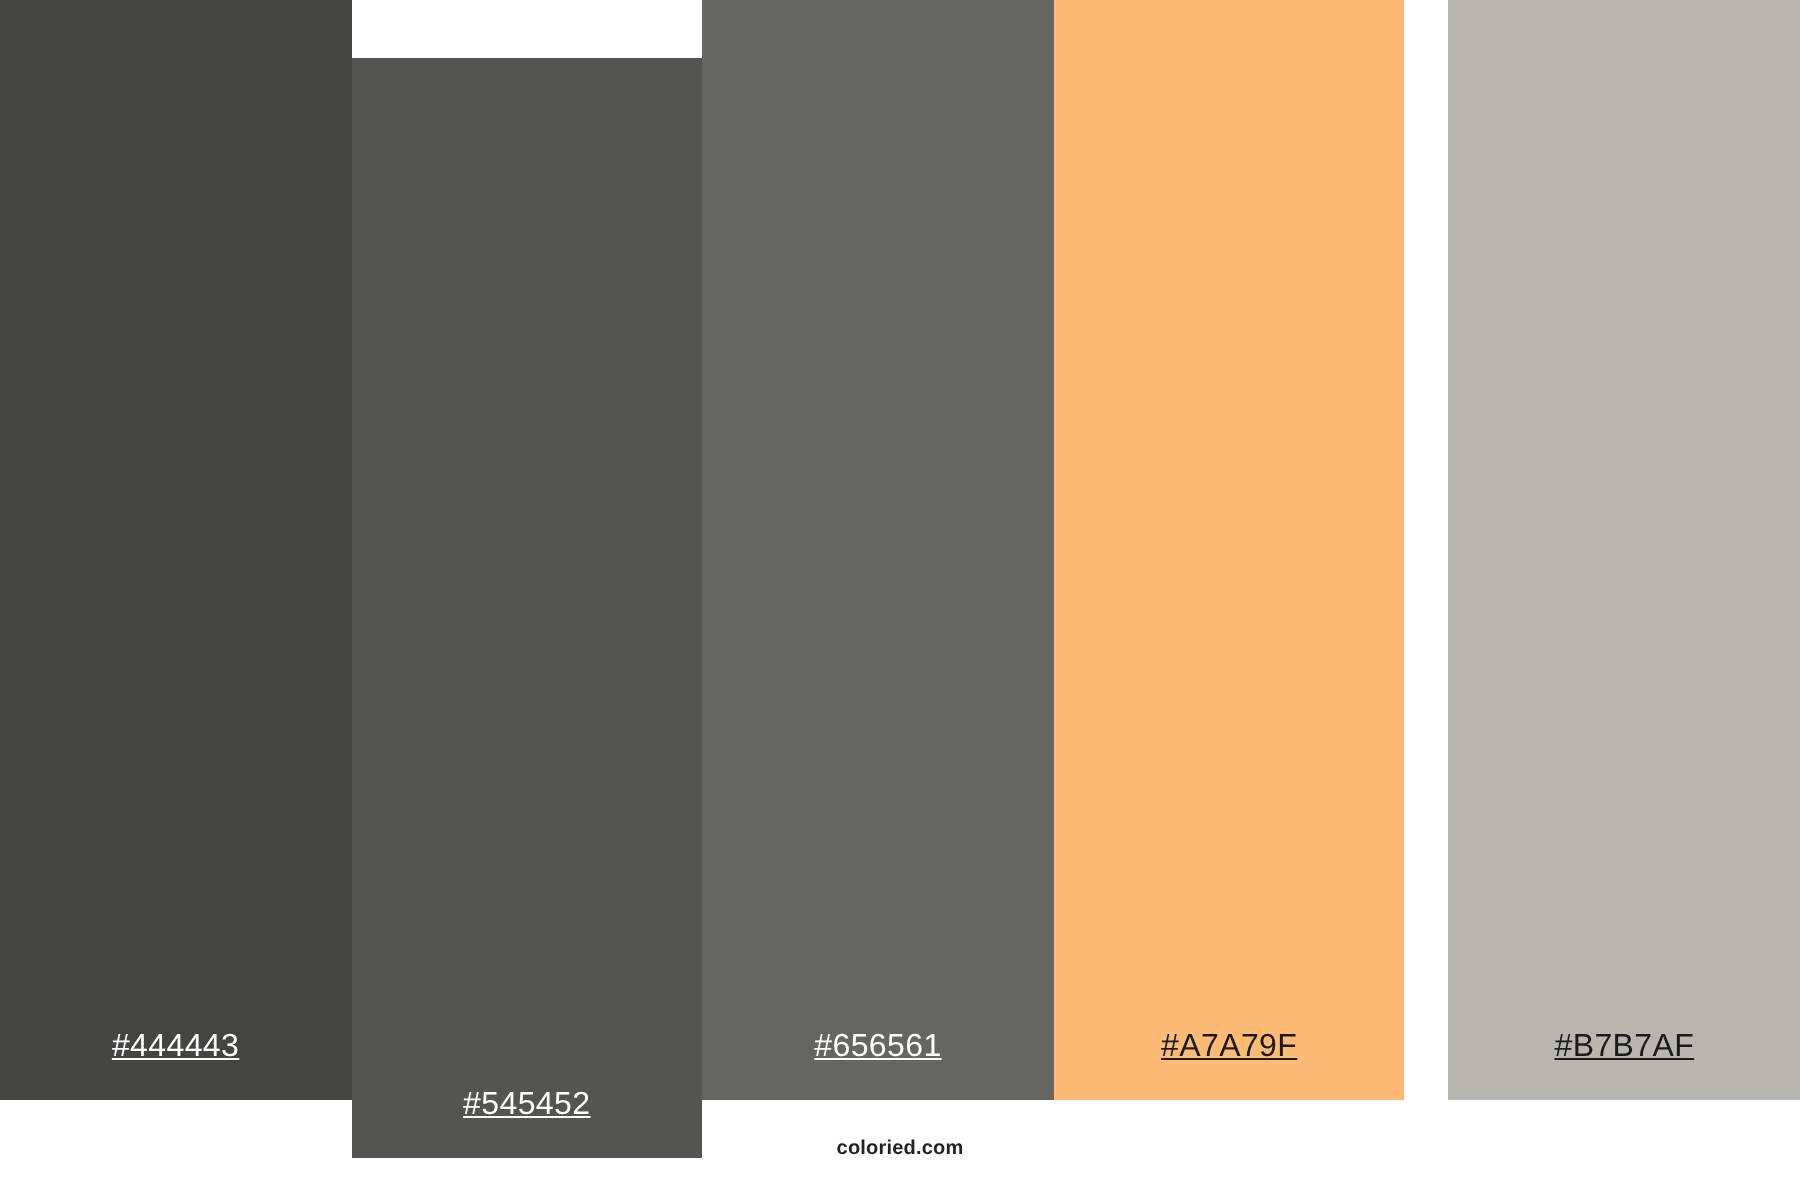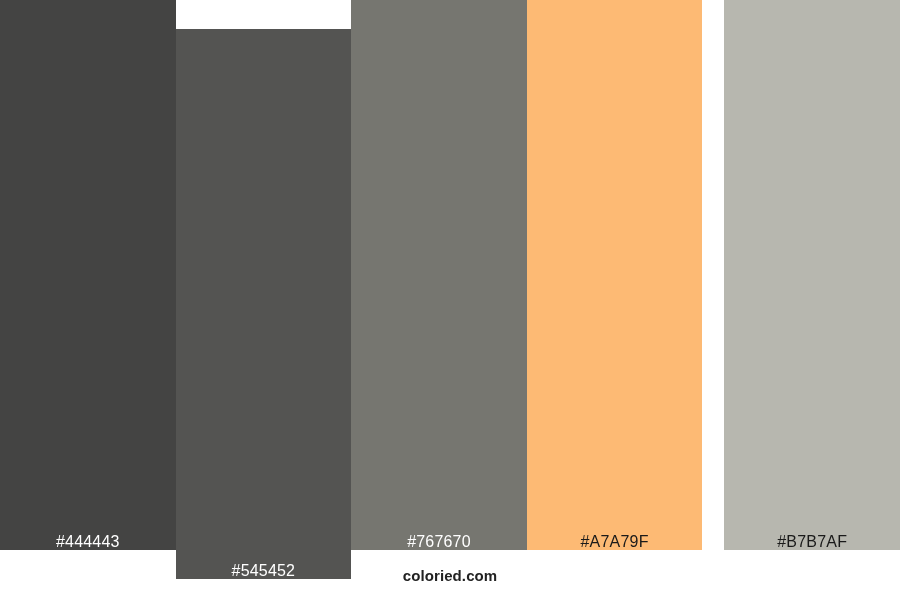--- a/index.html
+++ b/index.html
@@ -32,60 +32,62 @@
     position: relative;
     display: flex;
     align-items: flex-end;
     justify-content: center;
   }
 
   .swatch-label {
     font-size: 16px;
     font-family: "Liberation Sans", sans-serif;
     letter-spacing: 0.2px;
+    padding-bottom: 18px;
     line-height: 1;
     white-space: nowrap;
     user-select: none;
+    text-decoration: underline;
   }
 
   .swatch.light-text .swatch-label { color: #ffffff; }
   .swatch.dark-text  .swatch-label { color: #1a1a1a; }
 
   #footer {
     width: 900px;
     height: 50px;
     flex: 0 0 50px;
     background: #ffffff;
     display: flex;
     align-items: center;
     justify-content: center;
   }
 
   #footer-brand {
-    font-size: 15px;
+    font-size: 10px;
     font-weight: bold;
     color: #222222;
     font-family: "Liberation Sans", sans-serif;
     letter-spacing: 0.1px;
     line-height: 1;
     user-select: none;
   }
 </style>
 </head>
 <body>
 
 <div id="palette-strip">
     <div class="swatch light-text" style="background-color: rgb(68, 68, 67);">
       <span class="swatch-label">#444443</span>
     </div>
     <div class="swatch light-text" style="background-color: rgb(84, 84, 82); margin-top: 29px;">
       <span class="swatch-label">#545452</span>
     </div>
-    <div class="swatch light-text" style="background-color: rgb(118, 118, 112);">
-      <span class="swatch-label">#767670</span>
+    <div class="swatch light-text" style="background-color: rgb(101, 101, 97);">
+      <span class="swatch-label">#656561</span>
     </div>
     <div class="swatch dark-text" style="background-color: #fdba74;">
       <span class="swatch-label">#A7A79F</span>
     </div>
     <div class="swatch dark-text" style="background-color: rgb(183, 183, 175); margin-left: 22px;">
       <span class="swatch-label">#B7B7AF</span>
     </div>
   </div>
 
 <div id="footer">

